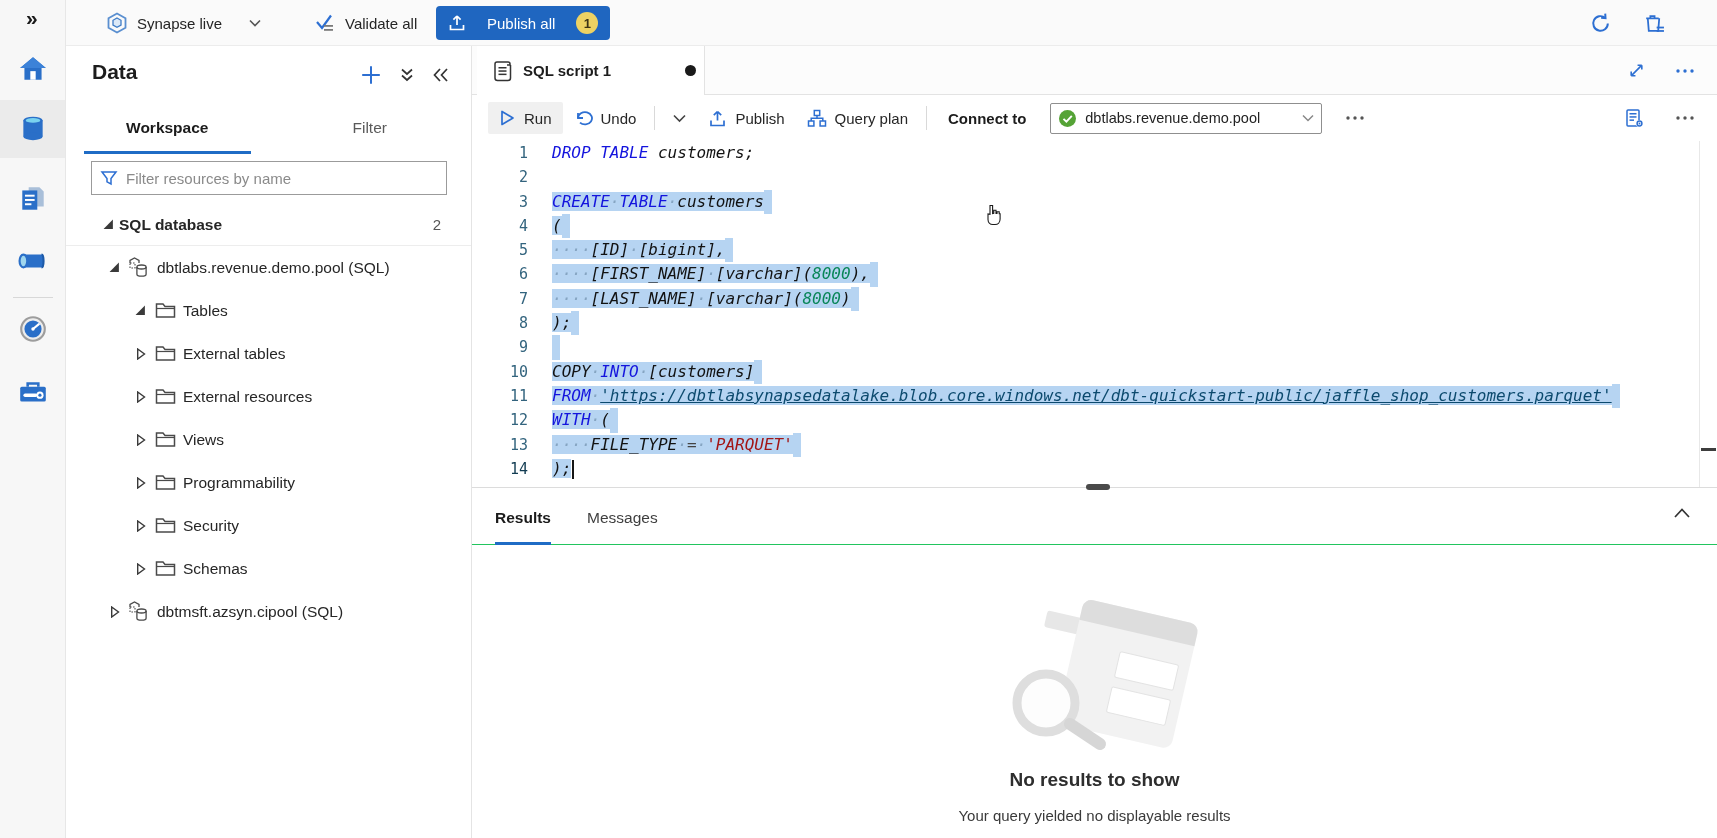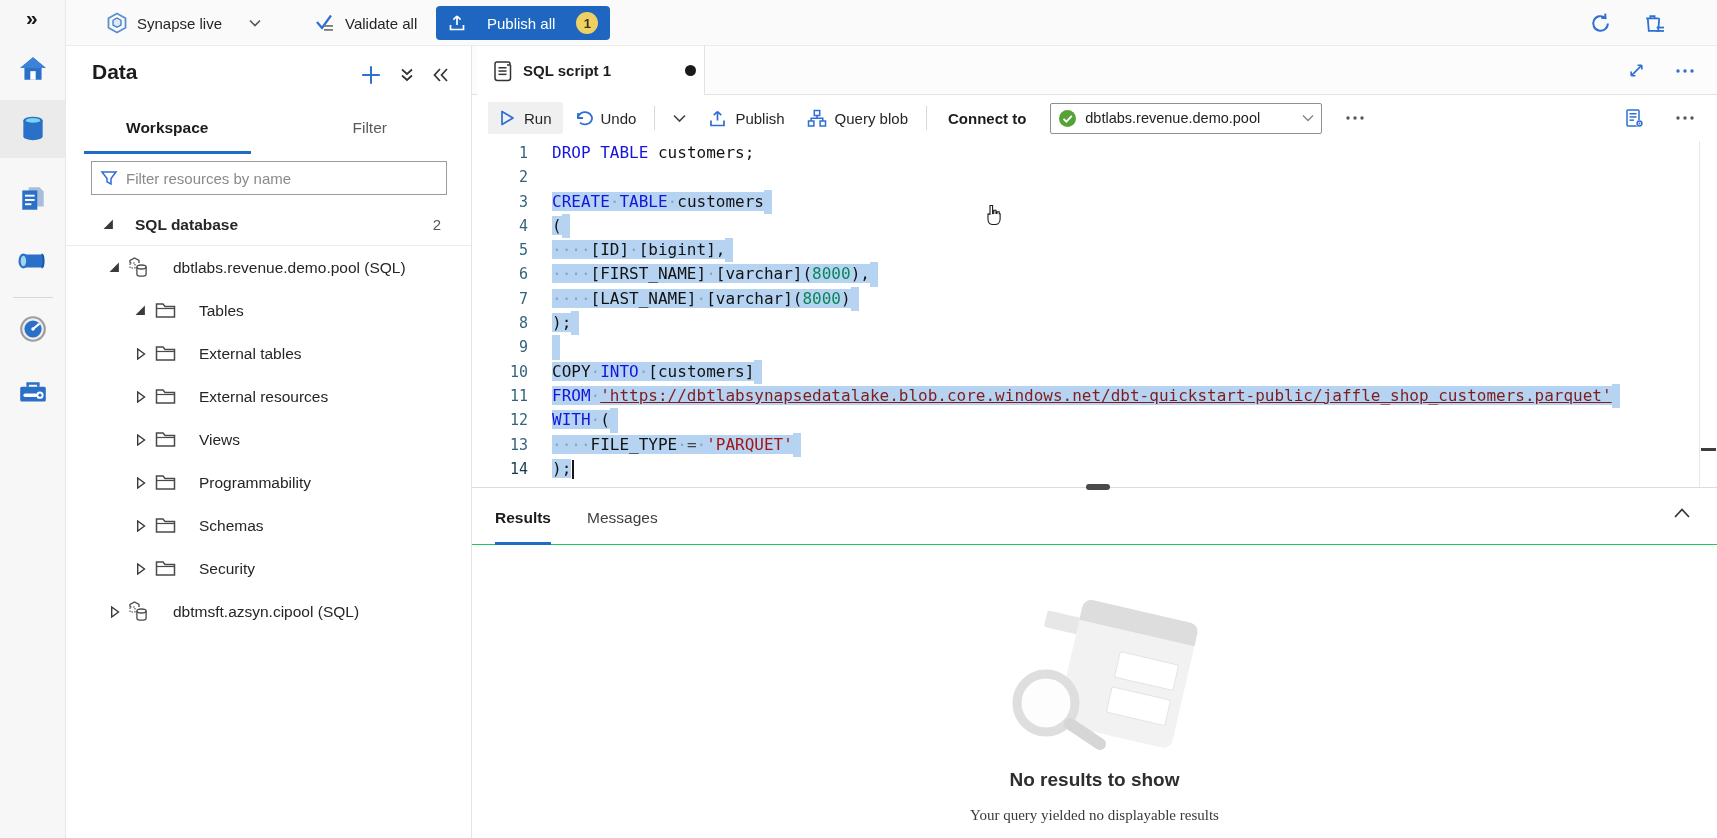--- a/index.html
+++ b/index.html
@@ -42,21 +42,21 @@
     font-family:inherit; margin-left:8px; background:transparent; }
   .filter-box input::placeholder { color:#8a8a8a; }
   #tree { position:absolute; left:0; top:157px; width:100%; }
   .tree-row { height:43px; display:flex; align-items:center; font-size:15.5px; color:#262626;
     cursor:pointer; position:relative; }
   .tree-row.hdr { font-weight:bold; }
   .tree-row.hdr:after { content:""; position:absolute; left:0; right:0; bottom:0;
     border-bottom:1px solid #ededed; }
   .tw { width:17px; display:inline-flex; justify-content:center; }
   .ti { width:32px; display:inline-flex; justify-content:center; }
-  .tl { margin-left:18px; white-space:nowrap; }
+  .tl { margin-left:2px; white-space:nowrap; }
   .tc { position:absolute; right:30px; color:#555; font-size:15px; font-weight:normal; }
 
   
   #main { position:absolute; left:472px; top:46px; width:1245px; height:792px; background:#fff; }
   #tabstrip { position:absolute; left:0; top:0; width:100%; height:49px; background:#fcfcfc;
     border-bottom:1px solid #e3e3e3; }
   .tab.active { position:absolute; left:5px; top:0; width:228px; height:49px; background:#fff;
     border-right:1px solid #e3e3e3; display:flex; align-items:center; padding-left:16px; gap:10px;
     font-size:15px; font-weight:bold; color:#1d1d1d; }
   .dirty-dot { position:absolute; left:208px; top:19px; width:11px; height:11px; border-radius:50%;
@@ -78,27 +78,27 @@
   .connect-dd .pool { flex:1; font-size:14.5px; color:#222; white-space:nowrap; overflow:hidden; }
   .toolbar-right { position:absolute; right:22px; top:49px; height:46px; display:flex; gap:30px;
     align-items:center; }
 
   #editor { position:absolute; left:0; top:95px; width:100%; height:346px; background:#fff;
     font-family:"DejaVu Sans Mono", monospace; }
   #code-lines { position:absolute; left:0; top:0; width:100%; }
   .code-line { display:flex; height:24.3px; line-height:24.3px; }
   .ln { width:56px; text-align:right; color:#33647e; font-size:15px; flex:none; }
   .ln.cur { color:#123c52; }
-  .lt { padding-left:24px; white-space:pre; font-size:16px; color:#111; }
+  .lt { padding-left:24px; white-space:pre; font-size:16px; color:#111;font-style:italic; }
   .sel { background:#b6d4f2; }
   .tail { display:inline-block; width:8px; height:24.3px; vertical-align:top; background:#b6d4f2; }
   .seg-kw { color:#1414dd; }
   .seg-id { color:#121212; }
   .seg-str { color:#a31515; }
-  .seg-strlink { color:#7f1d1d; text-decoration:underline; }
+  .seg-strlink { color:#0c4a6e; text-decoration:underline; }
   .seg-num { color:#098658; }
   .seg-op { color:#444; }
   .seg-ws { color:#86a5c2; }
   .caret { display:inline-block; width:2px; height:19px; background:#161616;
     vertical-align:middle; margin-left:1px; }
   .ed-vline { position:absolute; right:17px; top:0; height:346px; border-left:1px solid #e8e8e8; }
   .ed-mark { position:absolute; right:1px; top:307px; width:15px; height:3px; background:#3d3d3d; }
 
   #splitter { position:absolute; left:0; top:441px; width:100%; height:6px; border-top:1px solid #dcdcdc; }
   .split-handle { position:absolute; left:614px; top:-4px; width:24px; height:6px; border-radius:3px;
@@ -107,21 +107,21 @@
   #results { position:absolute; left:0; top:447px; width:100%; height:309px; background:#fff; }
   .res-tabs { position:absolute; left:0; top:0; width:100%; height:52px;
     border-bottom:1px solid #22c55e; display:flex; align-items:center; padding-left:23px; gap:36px; }
   .res-tab { font-size:15.5px; color:#3f3f3f; height:52px; line-height:49px; cursor:pointer;
     border-bottom:3px solid transparent; }
   .res-tab.active { color:#1b1b1b; font-weight:bold; border-bottom:3px solid #1f6cc5; }
   .res-collapse { position:absolute; right:26px; top:14px; cursor:pointer; }
   .empty-title { position:absolute; left:0; top:276px; width:100%; text-align:center;
     font-size:19px; font-weight:bold; color:#2e2e2e; }
   .empty-sub { position:absolute; left:0; top:314px; width:100%; text-align:center;
-    font-size:15px; color:#3a3a3a;font-family:Liberation Serif, serif; }
+    font-size:15px; color:#3a3a3a; }
   .empty-art { position:absolute; left:502px; top:98px; }
 
   #hand-cursor { position:absolute; left:511px; top:158px; z-index:50; pointer-events:none; }
 </style>
 </head>
 <body>
 
 <div id="rail">
   <div class="rail-expander">»</div>
 
@@ -355,35 +355,35 @@
           <svg width="10" height="12" viewBox="0 0 9 12">
             <polygon points="1.2,1 8,6 1.2,11" fill="none" stroke="#3a3a3a" stroke-width="1.4"></polygon>
           </svg>
         </span>
         <span class="ti">
           <svg width="21" height="17" viewBox="0 0 21 17">
             <path d="M1.5 4.5 V15 h18 V4.5 h-9.5 l-2 -2.5 h-6.5 z" fill="none" stroke="#4a4a4a" stroke-width="1.5"></path>
             <path d="M1.5 6.5 h18" stroke="#4a4a4a" stroke-width="1.2"></path>
           </svg>
         </span>
+        <span class="tl">Security</span>
+      </div>
+      <div class="tree-row" style="padding-left: 66px;">
+        <span class="tw">
+          <svg width="10" height="12" viewBox="0 0 9 12">
+            <polygon points="1.2,1 8,6 1.2,11" fill="none" stroke="#3a3a3a" stroke-width="1.4"></polygon>
+          </svg>
+        </span>
+        <span class="ti">
+          <svg width="21" height="17" viewBox="0 0 21 17">
+            <path d="M1.5 4.5 V15 h18 V4.5 h-9.5 l-2 -2.5 h-6.5 z" fill="none" stroke="#4a4a4a" stroke-width="1.5"></path>
+            <path d="M1.5 6.5 h18" stroke="#4a4a4a" stroke-width="1.2"></path>
+          </svg>
+        </span>
         <span class="tl">Schemas</span>
-      </div>
-      <div class="tree-row" style="padding-left: 66px;">
-        <span class="tw">
-          <svg width="10" height="12" viewBox="0 0 9 12">
-            <polygon points="1.2,1 8,6 1.2,11" fill="none" stroke="#3a3a3a" stroke-width="1.4"></polygon>
-          </svg>
-        </span>
-        <span class="ti">
-          <svg width="21" height="17" viewBox="0 0 21 17">
-            <path d="M1.5 4.5 V15 h18 V4.5 h-9.5 l-2 -2.5 h-6.5 z" fill="none" stroke="#4a4a4a" stroke-width="1.5"></path>
-            <path d="M1.5 6.5 h18" stroke="#4a4a4a" stroke-width="1.2"></path>
-          </svg>
-        </span>
-        <span class="tl">Security</span>
       </div>
       <div class="tree-row" style="padding-left: 40px;">
         <span class="tw">
           <svg width="10" height="12" viewBox="0 0 9 12">
             <polygon points="1.2,1 8,6 1.2,11" fill="none" stroke="#3a3a3a" stroke-width="1.4"></polygon>
           </svg>
         </span>
         <span class="ti">
           <svg width="22" height="21" viewBox="0 0 22 21">
             <path d="M2 6 V3.5 L6.5 1 L11 3.5 V6" fill="none" stroke="#4a4a4a" stroke-width="1.3"></path>
@@ -450,21 +450,21 @@
       </svg>
       <span>Publish</span>
     </button>
     <button class="tbtn">
       <svg width="20" height="19" viewBox="0 0 20 19">
         <rect x="7.3" y="1.5" width="5.4" height="5" fill="none" stroke="#2d6fd2" stroke-width="1.5"></rect>
         <rect x="1.5" y="12" width="5.4" height="5" fill="none" stroke="#2d6fd2" stroke-width="1.5"></rect>
         <rect x="13.1" y="12" width="5.4" height="5" fill="none" stroke="#2d6fd2" stroke-width="1.5"></rect>
         <path d="M10 6.5 v2.7 M4.2 12 v-2.8 h11.6 V12" fill="none" stroke="#2d6fd2" stroke-width="1.5"></path>
       </svg>
-      <span>Query blob</span>
+      <span>Query plan</span>
     </button>
     <div class="tsep"></div>
     <span class="connect-label">Connect to</span>
     <div class="connect-dd">
       <svg width="19" height="19" viewBox="0 0 19 19">
         <circle cx="9.5" cy="9.5" r="8.5" fill="#55a336"></circle>
         <path d="M5.5 9.8 L8.4 12.7 L13.8 6.8" fill="none" stroke="#fff" stroke-width="1.9"></path>
       </svg>
       <span class="pool">dbtlabs.revenue.demo.pool</span>
       <svg width="12" height="8" viewBox="0 0 12 8">

